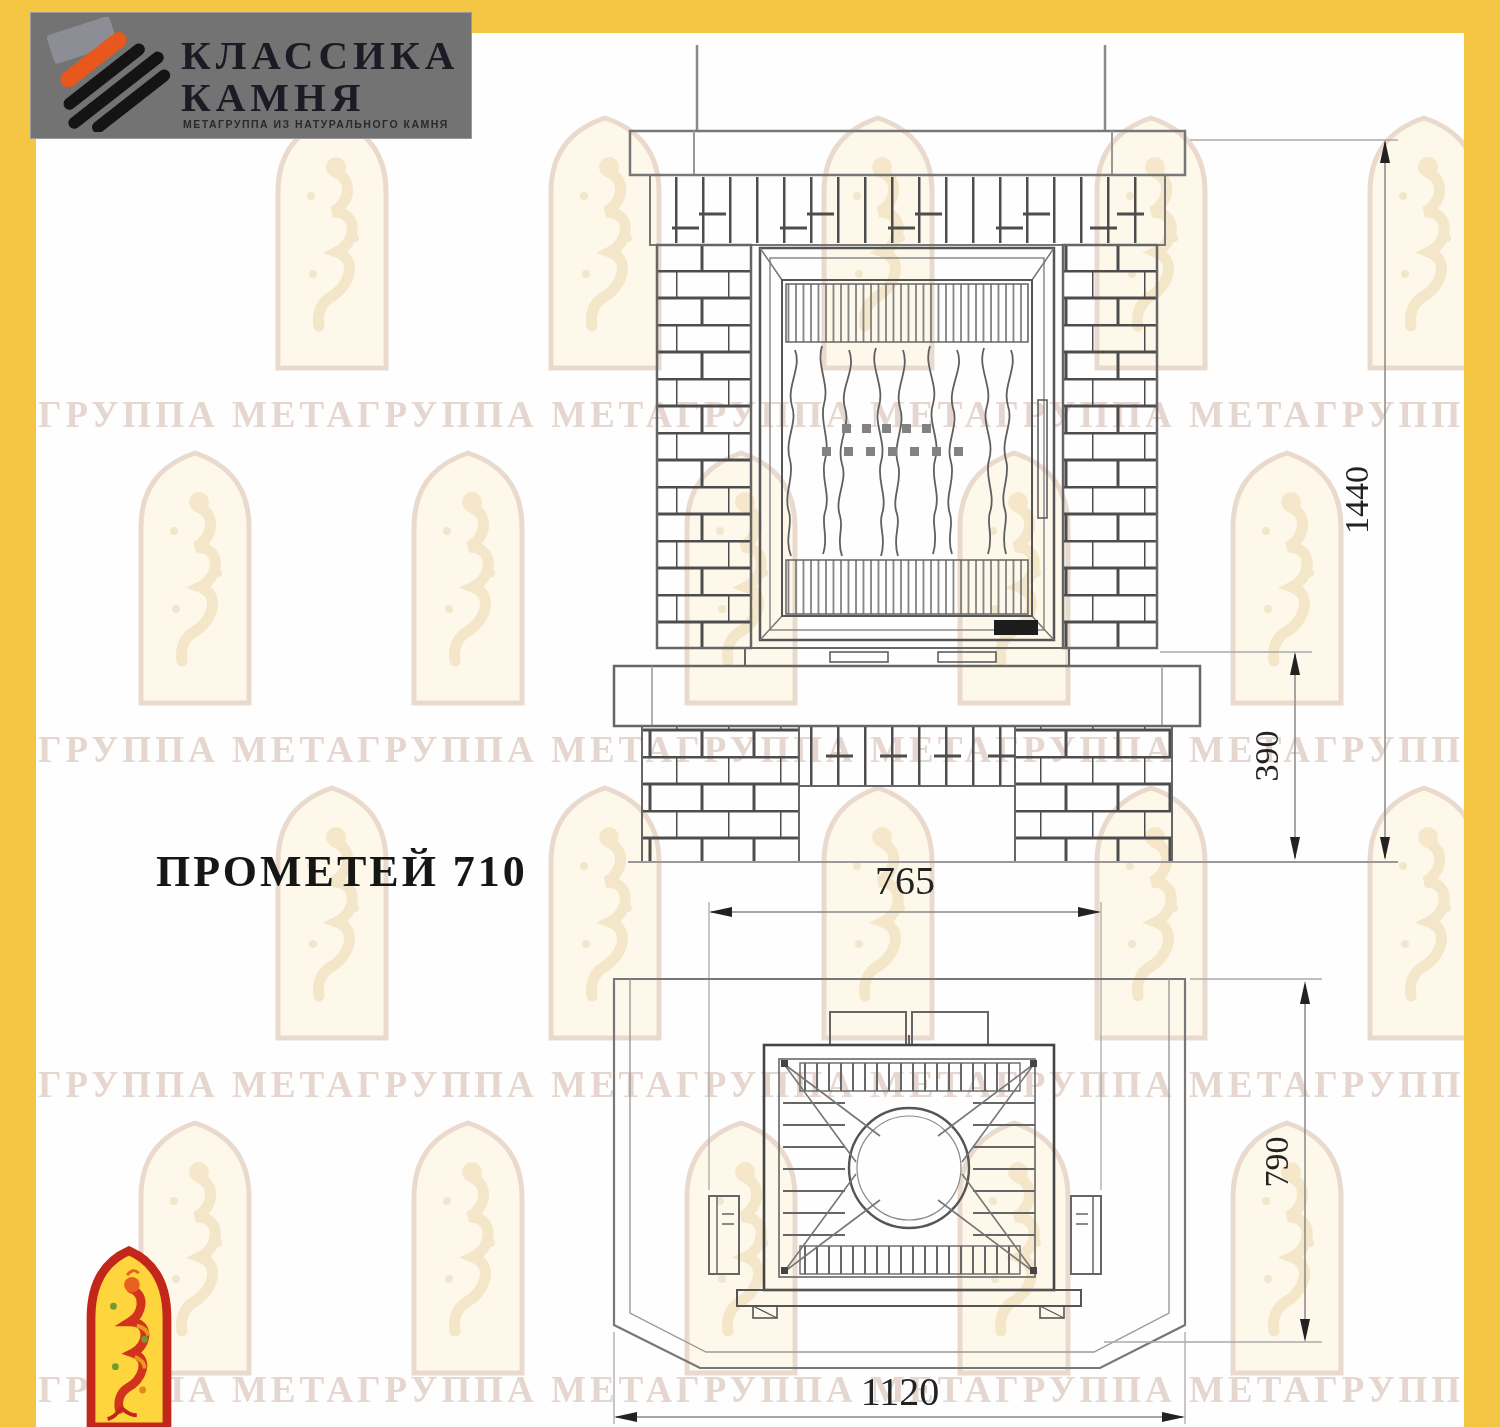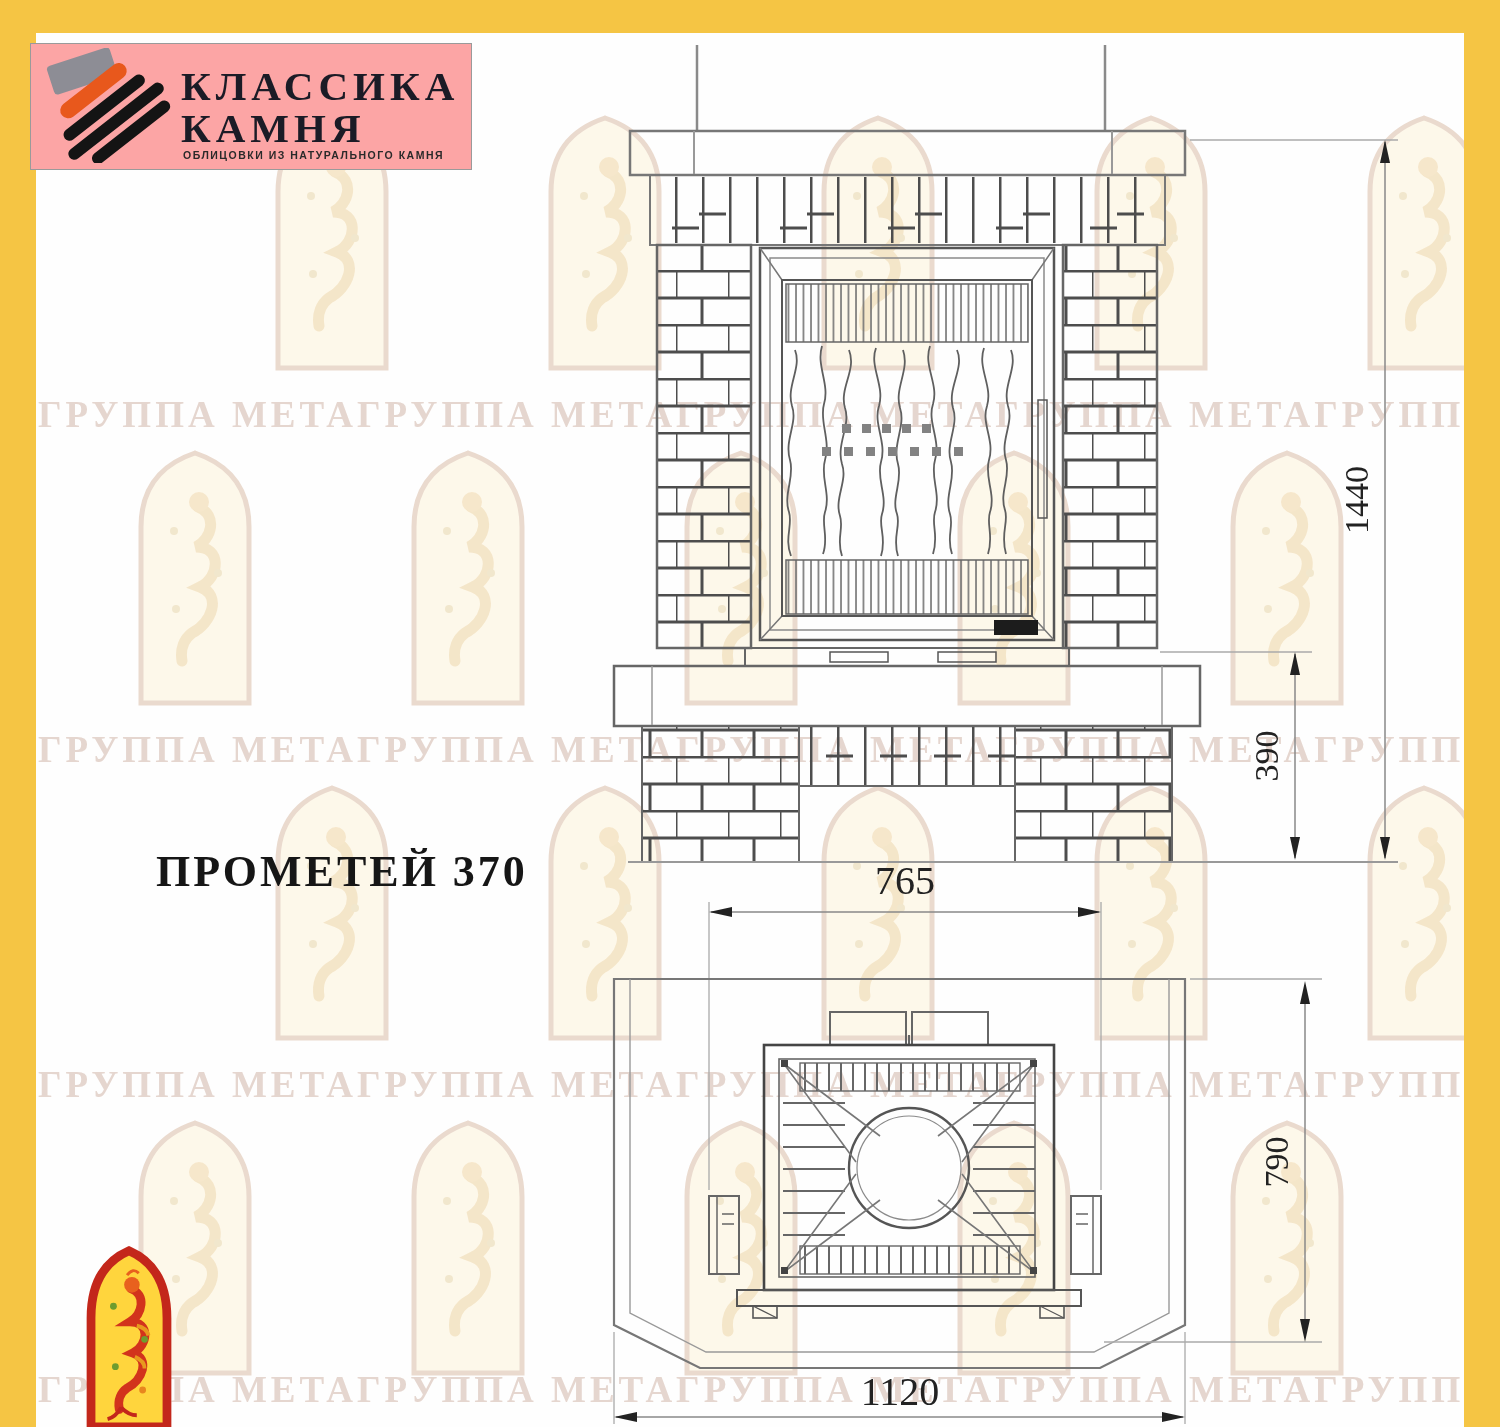--- a/index.html
+++ b/index.html
@@ -17,21 +17,21 @@
   
   .bar{position:absolute;background:#F5C544;z-index:2;}
   .bar-top{left:0;top:0;width:1500px;height:33px;}
   .bar-left{left:0;top:0;width:36px;height:1427px;}
   .bar-right{left:1464px;top:0;width:36px;height:1427px;}
   
   .drawing{position:absolute;left:0;top:0;z-index:3;}
   
   .logo-box{
     position:absolute;left:30px;top:12px;width:440px;height:125px;
-    background:#fca5a5;border:1px solid #9a9a9a;z-index:4;margin-top:31px;
+    background:#737373;border:1px solid #9a9a9a;z-index:4;
   }
   .logo-art{position:absolute;left:4px;top:4px;}
   .logo-line{position:absolute;left:150px;font-weight:bold;color:#1B1B26;
     font-size:41px;line-height:1;letter-spacing:5px;}
   .logo-line1{top:22px;}
   .logo-line2{top:64px;text-align:center;}
   .logo-tagline{position:absolute;left:152px;top:105px;font-weight:bold;
     font-size:10.5px;letter-spacing:1.5px;color:#2a2a2a;font-family:"Liberation Sans",sans-serif;}
   
   .product-title{
@@ -274,24 +274,24 @@
       <rect x="14" y="8" width="66" height="30" rx="4" fill="#8D8D95" transform="rotate(-18 47 23)"></rect>
       <rect x="32" y="30" width="80" height="16" rx="8" fill="#E8581C" transform="rotate(-38 72 60)"></rect>
       <g fill="#141414" transform="rotate(-38 72 60)">
         <rect x="20" y="52" width="100" height="12" rx="6"></rect>
         <rect x="12" y="70" width="118" height="12" rx="6"></rect>
         <rect x="28" y="88" width="96" height="12" rx="6"></rect>
       </g>
     </svg>
     <div class="logo-line logo-line1">КЛАССИКА</div>
     <div class="logo-line logo-line2">КАМНЯ</div>
-    <div class="logo-tagline">ОБЛИЦОВКИ ИЗ НАТУРАЛЬНОГО КАМНЯ</div>
+    <div class="logo-tagline">МЕТАГРУППА ИЗ НАТУРАЛЬНОГО КАМНЯ</div>
   </div>
 
-  <div class="product-title">ПРОМЕТЕЙ 370</div>
+  <div class="product-title">ПРОМЕТЕЙ 710</div>
 
   <svg class="emblem" width="88" height="185" viewBox="0 0 88 190">
     <path d="M5,190 V78 Q5,26 44,9 Q83,26 83,78 V190 Z" fill="#FFD53D" stroke="#C3271B" stroke-width="9"></path>
     <path d="M46,48 C62,54 58,74 45,82 C66,82 64,106 48,114 C66,120 58,142 42,150 C36,154 32,162 34,172" stroke="#D2331C" stroke-width="9" fill="none" stroke-linecap="round"></path>
     <circle cx="47" cy="44" r="8" fill="#E8611E"></circle>
     <path d="M42,34 q6,-8 12,-2" stroke="#E8611E" stroke-width="3" fill="none"></path>
     <path d="M52,86 q10,2 12,10 M50,118 q10,4 10,12" stroke="#E89A1E" stroke-width="4" fill="none"></path>
     <circle cx="28" cy="66" r="3.5" fill="#6E9C2F"></circle>
     <circle cx="60" cy="100" r="3.5" fill="#6E9C2F"></circle>
     <circle cx="30" cy="128" r="3.5" fill="#6E9C2F"></circle>

